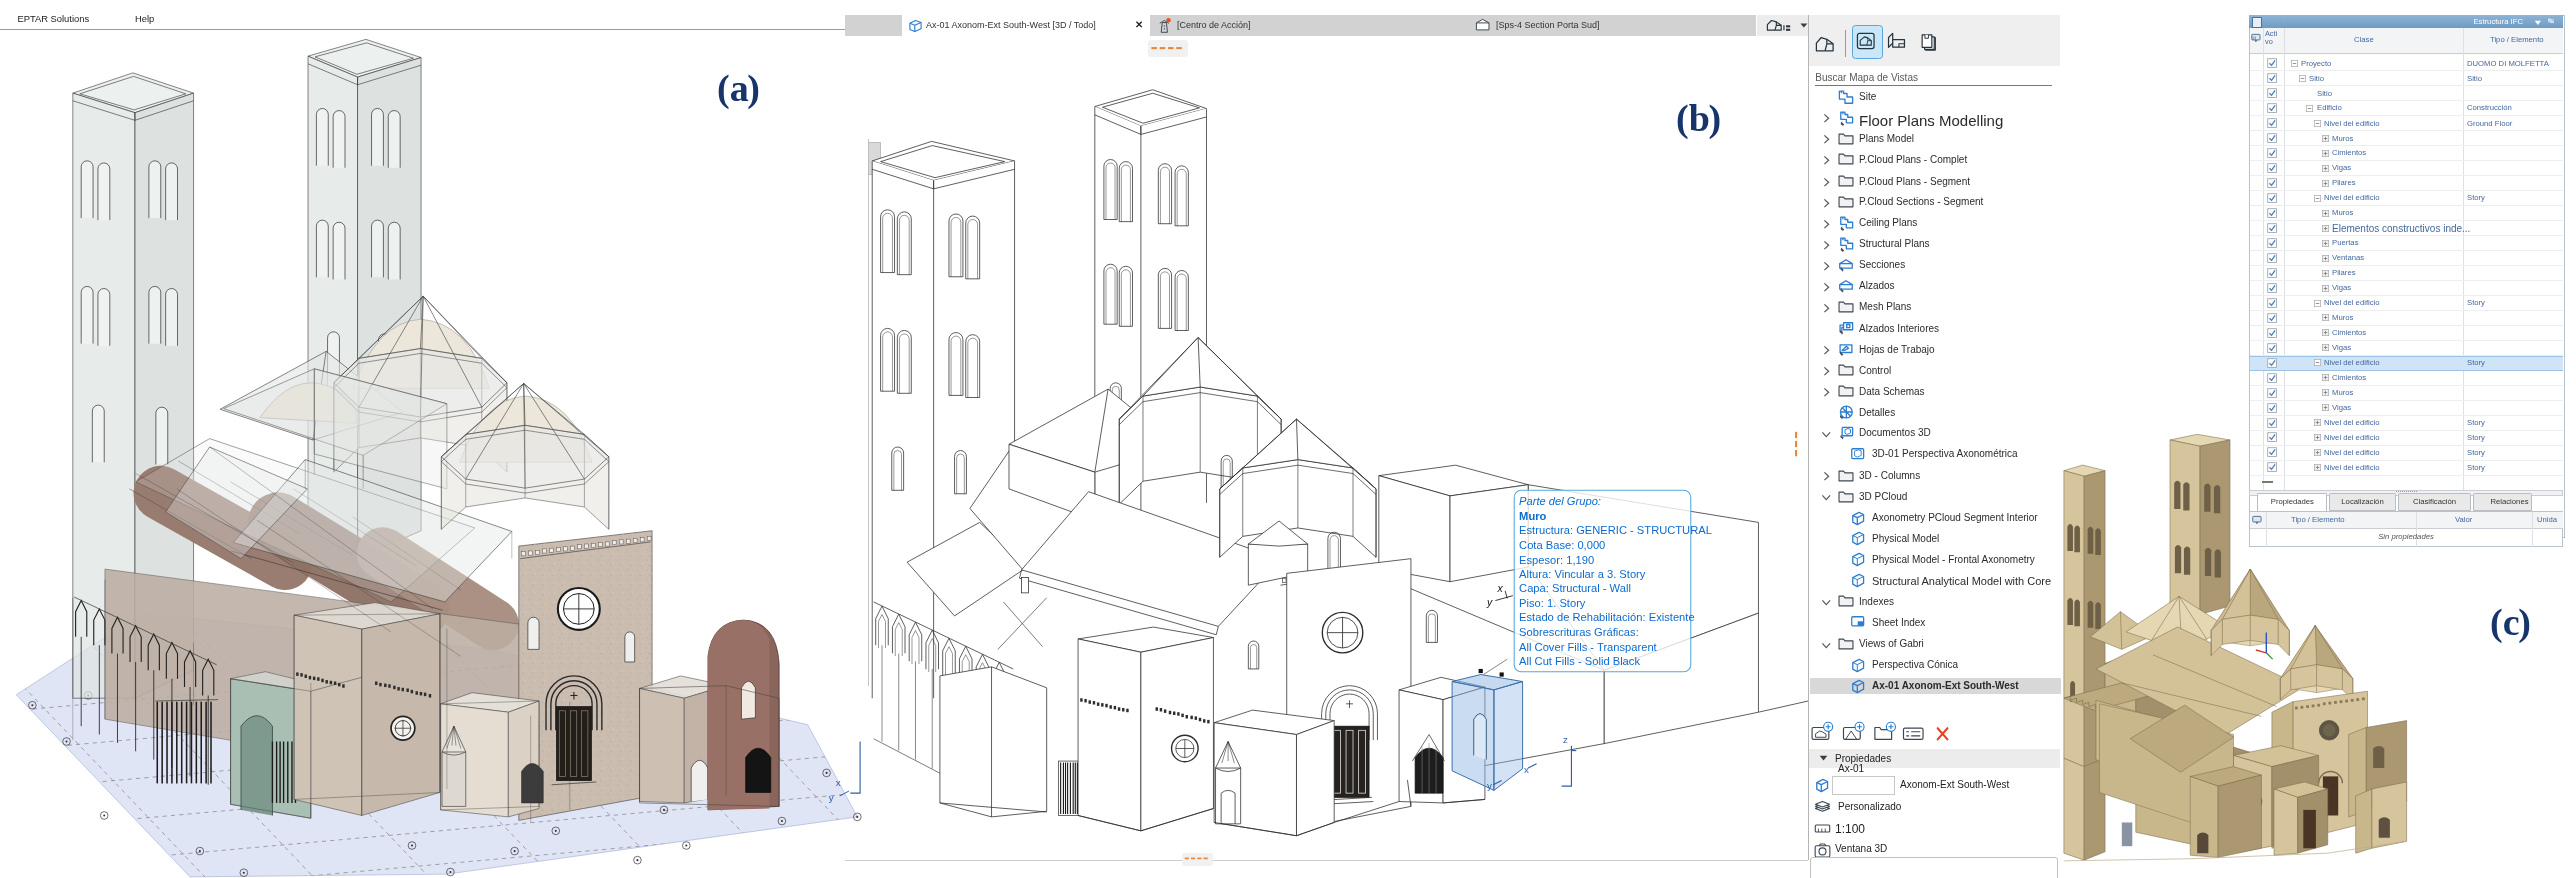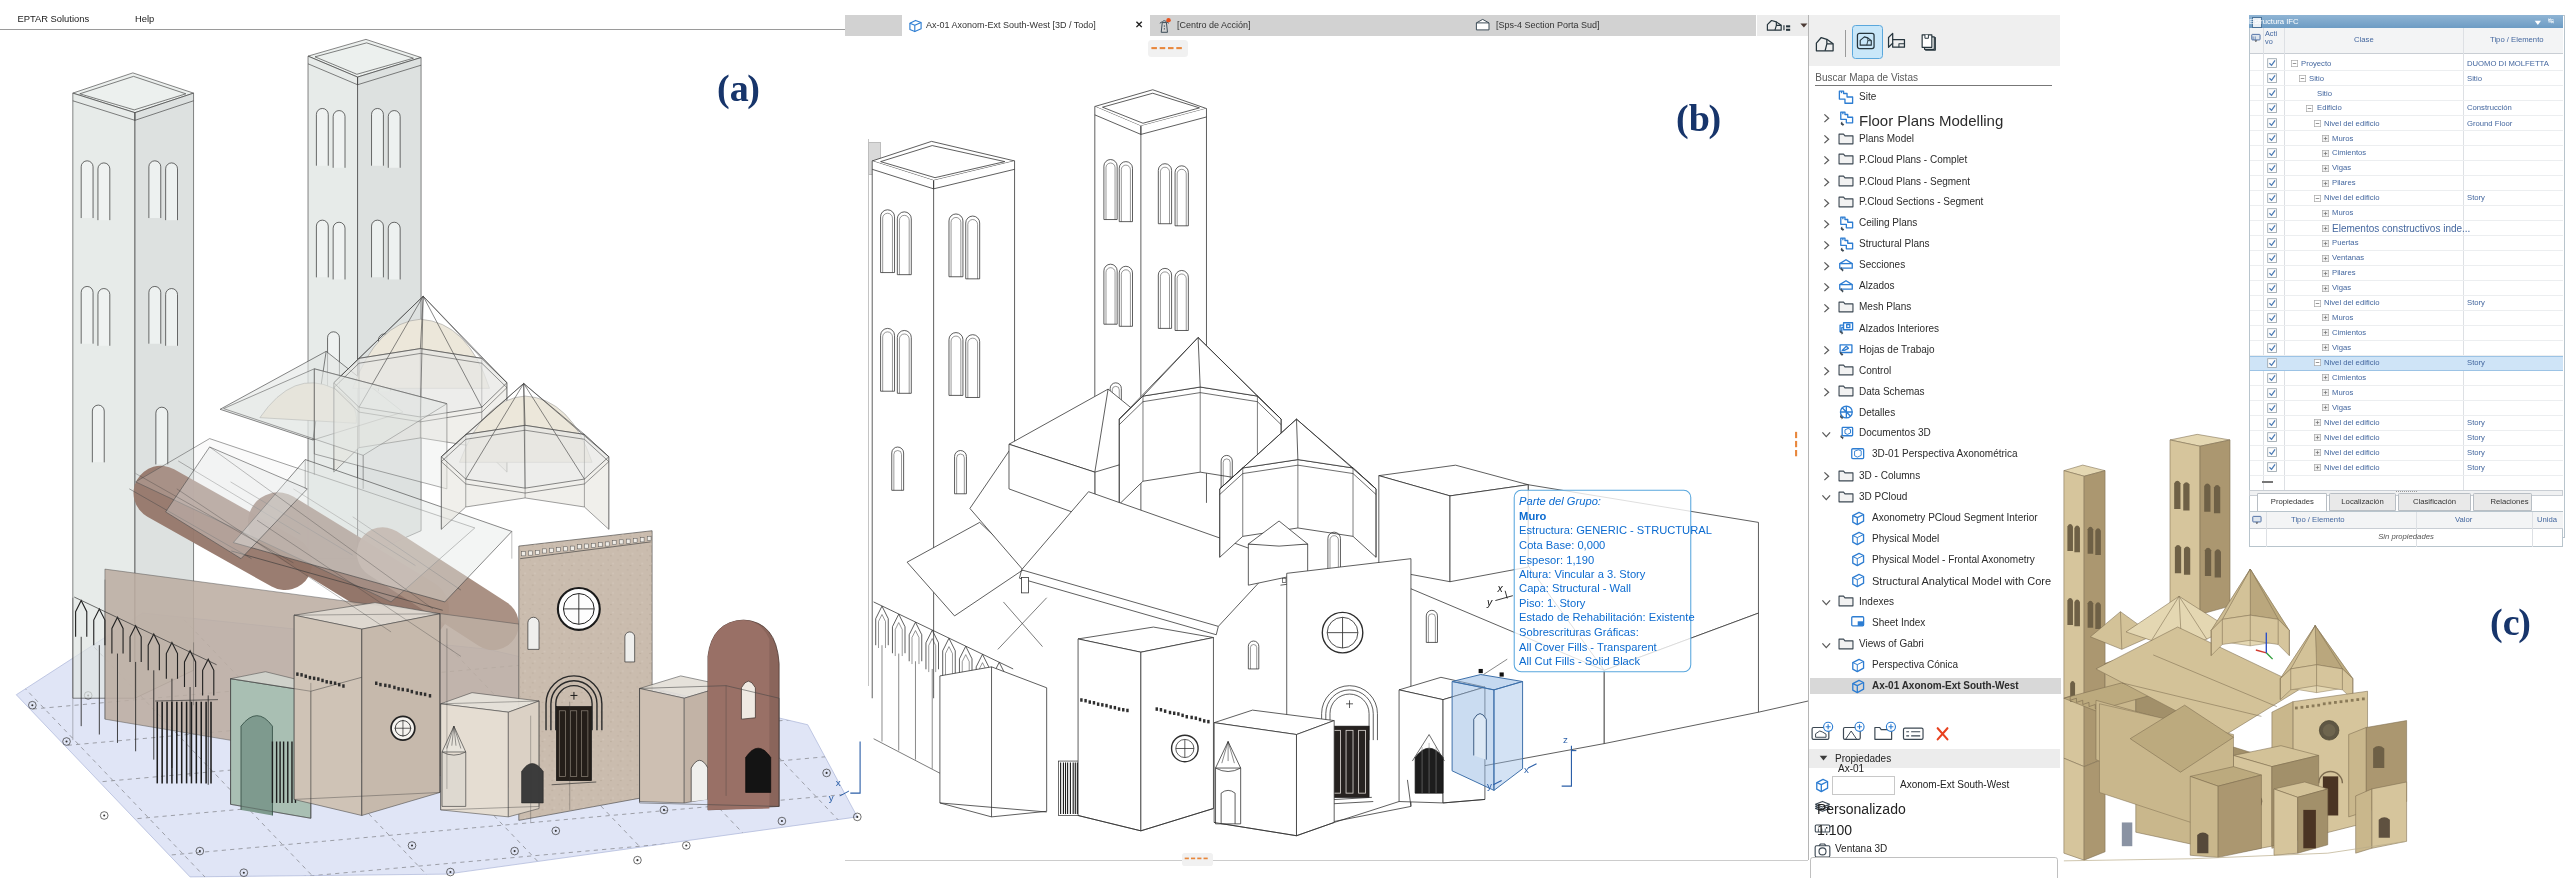--- a/index.html
+++ b/index.html
@@ -421,44 +421,44 @@
 <div class="abs" style="left:23px;top:761px;width:61px;height:17px;background:#fff;border:0.7px solid #c8c8c8;"></div>
 <div class="abs" style="left:29px;top:748px;font-size:10px;color:#222;">Ax-01</div>
 <div class="abs" style="left:91px;top:764px;font-size:10px;color:#222;">Axonom-Ext South-West</div>
 <svg class="abs" style="left:4.9px;top:785px;" width="17" height="14.7" viewBox="0 0 24 21">
       <g fill="none" stroke="#3c4853" stroke-width="1.6" stroke-linejoin="round">
         <path d="M2 12 L12 8 L22 12 L12 16 Z"></path>
         <path d="M2 9 L12 5 L22 9 L12 13 Z" fill="#fff"></path>
         <path d="M2 6 L12 2 L22 6 L12 10 Z" fill="#fff"></path>
       </g>
     </svg>
-<div class="abs" style="left:8px;top:786px;font-size:14px;color:#222;">Personalizado</div>
+<div class="abs" style="left:29px;top:786px;font-size:10px;color:#222;">Personalizado</div>
 <svg class="abs" style="left:4.9px;top:808px;" width="17" height="11" viewBox="0 0 24 16">
       <g fill="none" stroke="#3c4853" stroke-width="1.6">
         <rect x="1.5" y="3" width="21" height="10" rx="1.5"></rect>
         <path d="M6 13 L6 8 M11 13 L11 8 M16 13 L16 8" stroke-width="1.3"></path>
       </g>
     </svg>
-<div class="abs" style="left:8px;top:807px;font-size:14px;color:#222;">1:100</div>
+<div class="abs" style="left:26px;top:807px;font-size:12px;color:#222;">1:100</div>
 <svg class="abs" style="left:4.9px;top:828px;" width="17" height="15.4" viewBox="0 0 24 22">
       <g fill="none" stroke="#3c4853" stroke-width="1.6">
         <rect x="1.5" y="4" width="21" height="16" rx="2"></rect>
         <circle cx="12" cy="12" r="5"></circle>
         <path d="M7 4 L9 1.5 L15 1.5 L17 4"></path>
       </g>
     </svg>
 <div class="abs" style="left:26px;top:828px;font-size:10px;color:#222;">Ventana 3D</div>
 <div class="abs" style="left:1.4px;top:842px;width:246px;height:28px;background:#fff;border:0.7px solid #c0c0c0;border-radius:2.8px;"></div>
 </div>
 
 <div id="ifc" class="abs" style="left:2249px;top:15.4px;width:314px;height:533px;filter:blur(0.4px);">
 <div class="abs" style="left:0;top:0;width:314px;height:521px;background:#fff;border:0.7px solid #b8c4cc;"></div>
 <div class="abs" style="left:0;top:0;width:314px;height:12.6px;background:linear-gradient(#8fb4d4,#6d9cc4);"></div>
 <div class="abs" style="left:2.8px;top:2.1px;width:8.4px;height:8.4px;background:#e8eef4;border:0.7px solid #4a7399;"></div>
-<div class="abs" style="left:0;top:1.4px;width:274px;text-align:left;font-size:7.7px;color:#fff;">Estructura IFC</div>
+<div class="abs" style="left:0;top:1.4px;width:274px;text-align:right;font-size:7.7px;color:#fff;">Estructura IFC</div>
 <svg class="abs" style="left:285px;top:4.2px;" width="7.7" height="5.6" viewBox="0 0 11 8">
       <path d="M1 1 L10 1 L5.5 7 Z" fill="#fff"></path>
     </svg>
 <div class="abs" style="left:299px;top:2.1px;font-size:7px;color:#fff;">↹</div>
 <div class="abs" style="left:0.7px;top:12.6px;width:313px;height:25px;background:#f3f4f5;border-bottom:0.7px solid #c9ced4;"></div>
 <div class="abs" style="left:14px;top:12.6px;width:0.7px;height:508px;background:#dde0e4;"></div>
 <div class="abs" style="left:35px;top:12.6px;width:0.7px;height:508px;background:#dde0e4;"></div>
 <div class="abs" style="left:214px;top:12.6px;width:0.7px;height:508px;background:#dde0e4;"></div>
 <div class="abs" style="left:16px;top:14.7px;font-size:7.3px;color:#44679f;line-height:7.7px;">Acti<br>vo</div>
 <div class="abs" style="left:105px;top:19.5px;font-size:7.7px;color:#44679f;">Clase</div>

